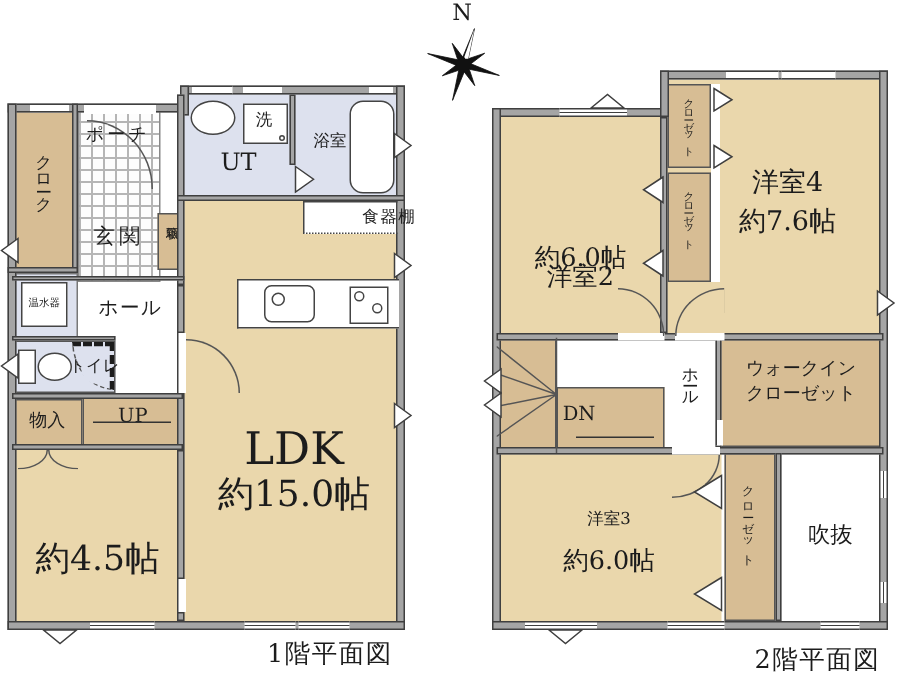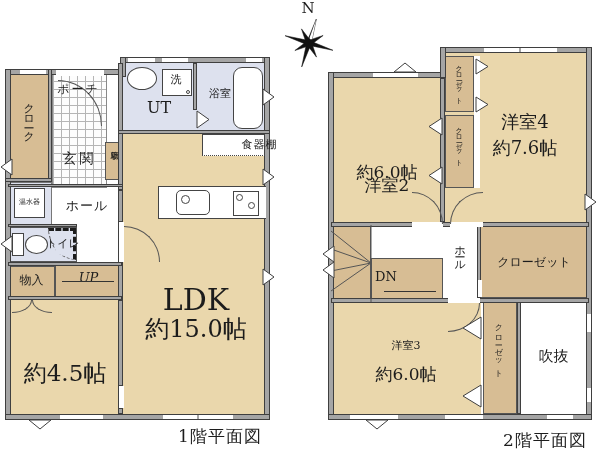--- a/index.html
+++ b/index.html
@@ -141,21 +141,21 @@
   <div class="lbl" style="left:52px;top:151px;width:55px;font-size:14px;letter-spacing:3px;">玄関</div>
   <div class="lbl v" style="left:109px;top:145px;font-size:8px;letter-spacing:0;">下駄箱</div>
   <div class="lbl" style="left:122px;top:99px;width:74px;font-size:16px;">UT</div>
   <div class="lbl" style="left:164px;top:74px;width:24px;font-size:11px;">洗</div>
   <div class="lbl" style="left:200px;top:88px;width:40px;font-size:11px;">浴室</div>
   <div class="lbl" style="left:202px;top:139px;width:63px;font-size:11px;letter-spacing:1px;padding-left:26px;">食器棚</div>
   <div class="lbl" style="left:14px;top:199px;width:31px;font-size:7px;">温水器</div>
   <div class="lbl" style="left:52px;top:199px;width:70px;font-size:13px;letter-spacing:1px;">ホール</div>
   <div class="lbl" style="left:46px;top:238px;width:30px;font-size:11px;">トイレ</div>
   <div class="lbl" style="left:8px;top:274px;width:47px;font-size:12px;">物入</div>
-  <div class="lbl" style="left:55px;top:271px;width:67px;font-size:13px;font-style:italic;">UP</div>
+  <div class="lbl" style="left:55px;top:271px;width:67px;font-size:13px;">UP</div>
   <div class="lbl" style="left:122px;top:283px;width:148px;font-size:30px;">LDK</div>
   <div class="lbl" style="left:122px;top:316px;width:148px;font-size:24px;">約15.0帖</div>
   <div class="lbl" style="left:8px;top:361px;width:114px;font-size:23px;">約4.5帖</div>
   <div class="lbl" style="left:160px;top:427px;width:120px;font-size:17px;letter-spacing:1px;">1階平面図</div>
 
   <div class="r" style="left:443px;top:53px;width:146px;height:172px;background:var(--tan);"></div>
   <div class="r" style="left:331px;top:75px;width:112px;height:150px;background:var(--tan);"></div>
   <div class="r" style="left:474px;top:56px;width:6px;height:132px;background:#fff;"></div>
   <div class="r bd" style="left:445px;top:56px;width:29px;height:56px;background:var(--tan2);"></div>
   <div class="r bd" style="left:445px;top:115px;width:29px;height:73px;background:var(--tan2);"></div>
@@ -233,20 +233,21 @@
 
   <div class="lbl" style="left:331px;top:138px;width:112px;font-size:17px;margin-top:38px;">洋室2</div>
   <div class="lbl" style="left:331px;top:163px;width:112px;font-size:17px;">約6.0帖</div>
   <div class="lbl" style="left:455px;top:112px;width:140px;font-size:18px;">洋室4</div>
   <div class="lbl" style="left:455px;top:138px;width:140px;font-size:18px;">約7.6帖</div>
   <div class="lbl v" style="left:454px;top:60px;font-size:7px;letter-spacing:0;">クローゼット</div>
   <div class="lbl v" style="left:454px;top:122px;font-size:7px;letter-spacing:0;">クローゼット</div>
   <div class="lbl v" style="left:453px;top:238px;font-size:11px;">ホール</div>
   <div class="lbl" style="left:361px;top:270px;width:50px;font-size:13px;">DN</div>
   <div class="mk" style="left:384px;top:291px;width:52px;height:1px;background:#333;"></div>
+  <div class="lbl" style="left:479px;top:239px;width:110px;font-size:12px;">ウォークイン</div>
   <div class="lbl" style="left:479px;top:256px;width:110px;font-size:12px;">クローゼット</div>
   <div class="lbl" style="left:331px;top:340px;width:150px;font-size:11px;">洋室3</div>
   <div class="lbl" style="left:331px;top:365px;width:150px;font-size:17px;">約6.0帖</div>
   <div class="lbl v" style="left:493px;top:318px;font-size:8px;letter-spacing:2px;">クローゼット</div>
   <div class="lbl" style="left:521px;top:348px;width:65px;font-size:15px;">吹抜</div>
   <div class="lbl" style="left:495px;top:431px;width:100px;font-size:17px;letter-spacing:1px;">2階平面図</div>
 
 </div>
 
 </body></html>

